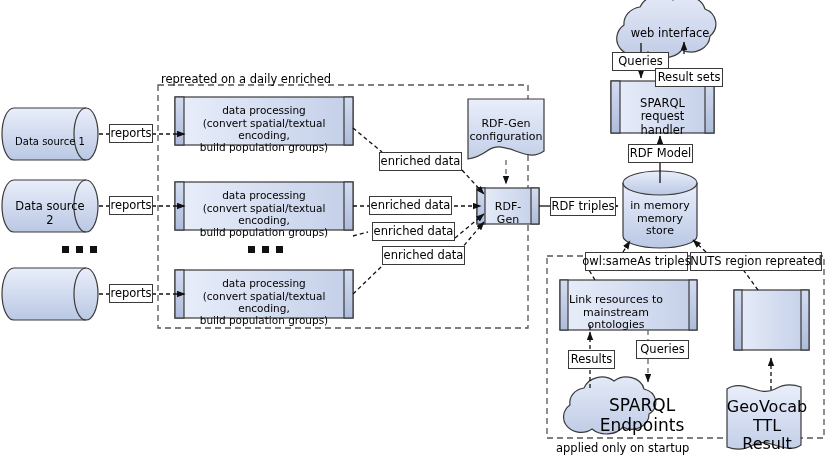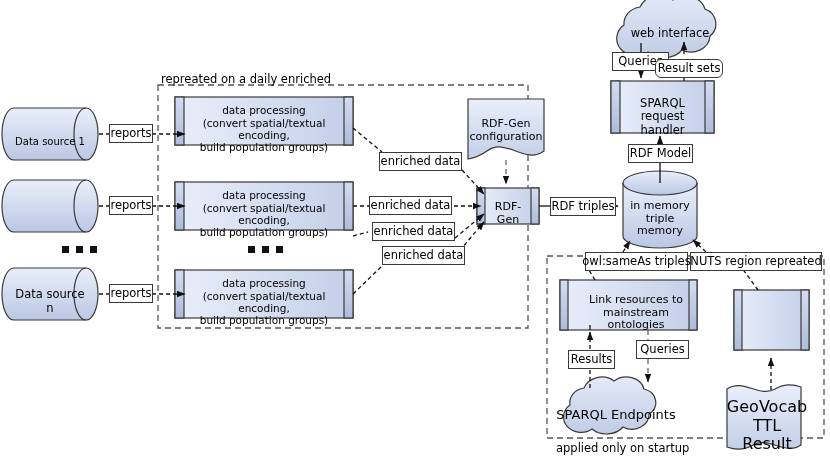--- a/index.html
+++ b/index.html
@@ -183,21 +183,21 @@
       <path d="M590,349 L590,332" stroke-dasharray="4,3" marker-end="url(#arrow)"></path>
 
       <path d="M648,330 L648,340" stroke-dasharray="5,4" stroke="#666"></path>
       <path d="M648,359 L648,382" stroke-dasharray="5,4" stroke="#666" marker-end="url(#arrow)"></path>
 
       <path d="M771,390 L771,358" stroke-dasharray="4,3" marker-end="url(#arrow)"></path>
     </g>
   </svg>
 
   <div class="txt" style="left:14px;top:108px;width:72px;height:52px;font-size:10px;">Data source 1</div>
-  <div class="txt" style="left:14px;top:268px;width:72px;height:52px;font-size:11.5px;">Data source n</div>
+  <div class="txt" style="left:14px;top:180px;width:72px;height:52px;font-size:11.5px;">Data source 2</div>
 
   <div class="dots" style="left:62px;top:246px;">
     <i></i>
       <i></i>
       <i></i>
   </div>
   <div class="dots" style="left:248px;top:246px;">
     <i></i>
       <i></i>
       <i></i>
@@ -221,56 +221,56 @@
 
   <div class="txt" style="left:468px;top:101px;width:76px;height:44px;flex-direction:column;font-size:11px;">
     <span>RDF-Gen</span>
     <span>configuration</span>
   </div>
 
   <div class="txt" style="left:485px;top:188px;width:46px;height:36px;font-size:11px;">RDF-Gen</div>
 
   <div class="txt" style="left:623px;top:185px;width:74px;height:52px;flex-direction:column;font-size:11px;">
     <span>in memory</span>
-    <span>triple memory</span>
+    <span>memory store</span>
   </div>
 
   <div class="txt" style="left:617px;top:12px;width:106px;height:28px;font-size:11.5px;">web interface</div>
 
   <div class="txt" style="left:620px;top:81px;width:85px;height:56px;flex-direction:column;font-size:11.5px;">
     <span>SPARQL</span>
     <span>request handler</span>
   </div>
 
-  <div class="txt" style="left:568px;top:280px;width:96px;height:50px;flex-direction:column;font-size:11px;padding-left:20px;">
+  <div class="txt" style="left:568px;top:280px;width:96px;height:50px;flex-direction:column;font-size:11px;">
     <span>Link resources to</span>
     <span>mainstream ontologies</span>
   </div>
 
 
-  <div class="txt" style="left:556px;top:395px;width:120px;height:24px;font-size:13px;">SPARQL Endpoints</div>
+  <div class="txt" style="left:582px;top:395px;width:120px;height:24px;font-size:17px;">SPARQL Endpoints</div>
 
   <div class="txt" style="left:731px;top:396px;width:72px;height:44px;flex-direction:column;font-size:16px;">
     <span>GeoVocab TTL</span>
     <span>Result</span>
   </div>
 
   <div class="lbl" style="left:109px;top:124px;width:44px;height:19px;">reports</div>
   <div class="lbl" style="left:109px;top:196px;width:44px;height:19px;">reports</div>
   <div class="lbl" style="left:109px;top:284px;width:44px;height:19px;">reports</div>
 
   <div class="lbl" style="left:379px;top:152px;width:83px;height:19px;">enriched data</div>
   <div class="lbl" style="left:369px;top:196px;width:83px;height:19px;">enriched data</div>
   <div class="lbl" style="left:372px;top:222px;width:83px;height:19px;">enriched data</div>
   <div class="lbl" style="left:382px;top:246px;width:83px;height:19px;">enriched data</div>
 
   <div class="lbl" style="left:550px;top:197px;width:66px;height:19px;">RDF triples</div>
   <div class="lbl" style="left:628px;top:144px;width:65px;height:19px;">RDF Model</div>
   <div class="lbl" style="left:612px;top:52px;width:57px;height:19px;">Queries</div>
-  <div class="lbl" style="left:655px;top:59px;width:68px;height:19px;border-radius:6px;">Result sets</div>
+  <div class="lbl" style="left:655px;top:68px;width:68px;height:19px;">Result sets</div>
 
   <div class="lbl" style="left:585px;top:252px;width:103px;height:19px;">owl:sameAs triples</div>
   <div class="lbl" style="left:690px;top:252px;width:132px;height:19px;">NUTS region repreated</div>
 
   <div class="lbl" style="left:568px;top:350px;width:47px;height:19px;">Results</div>
   <div class="lbl" style="left:636px;top:340px;width:53px;height:19px;">Queries</div>
 
   <div class="free" style="left:161px;top:72px;">repreated on a daily enriched</div>
   <div class="free" style="left:556px;top:441px;">applied only on startup</div>
 

